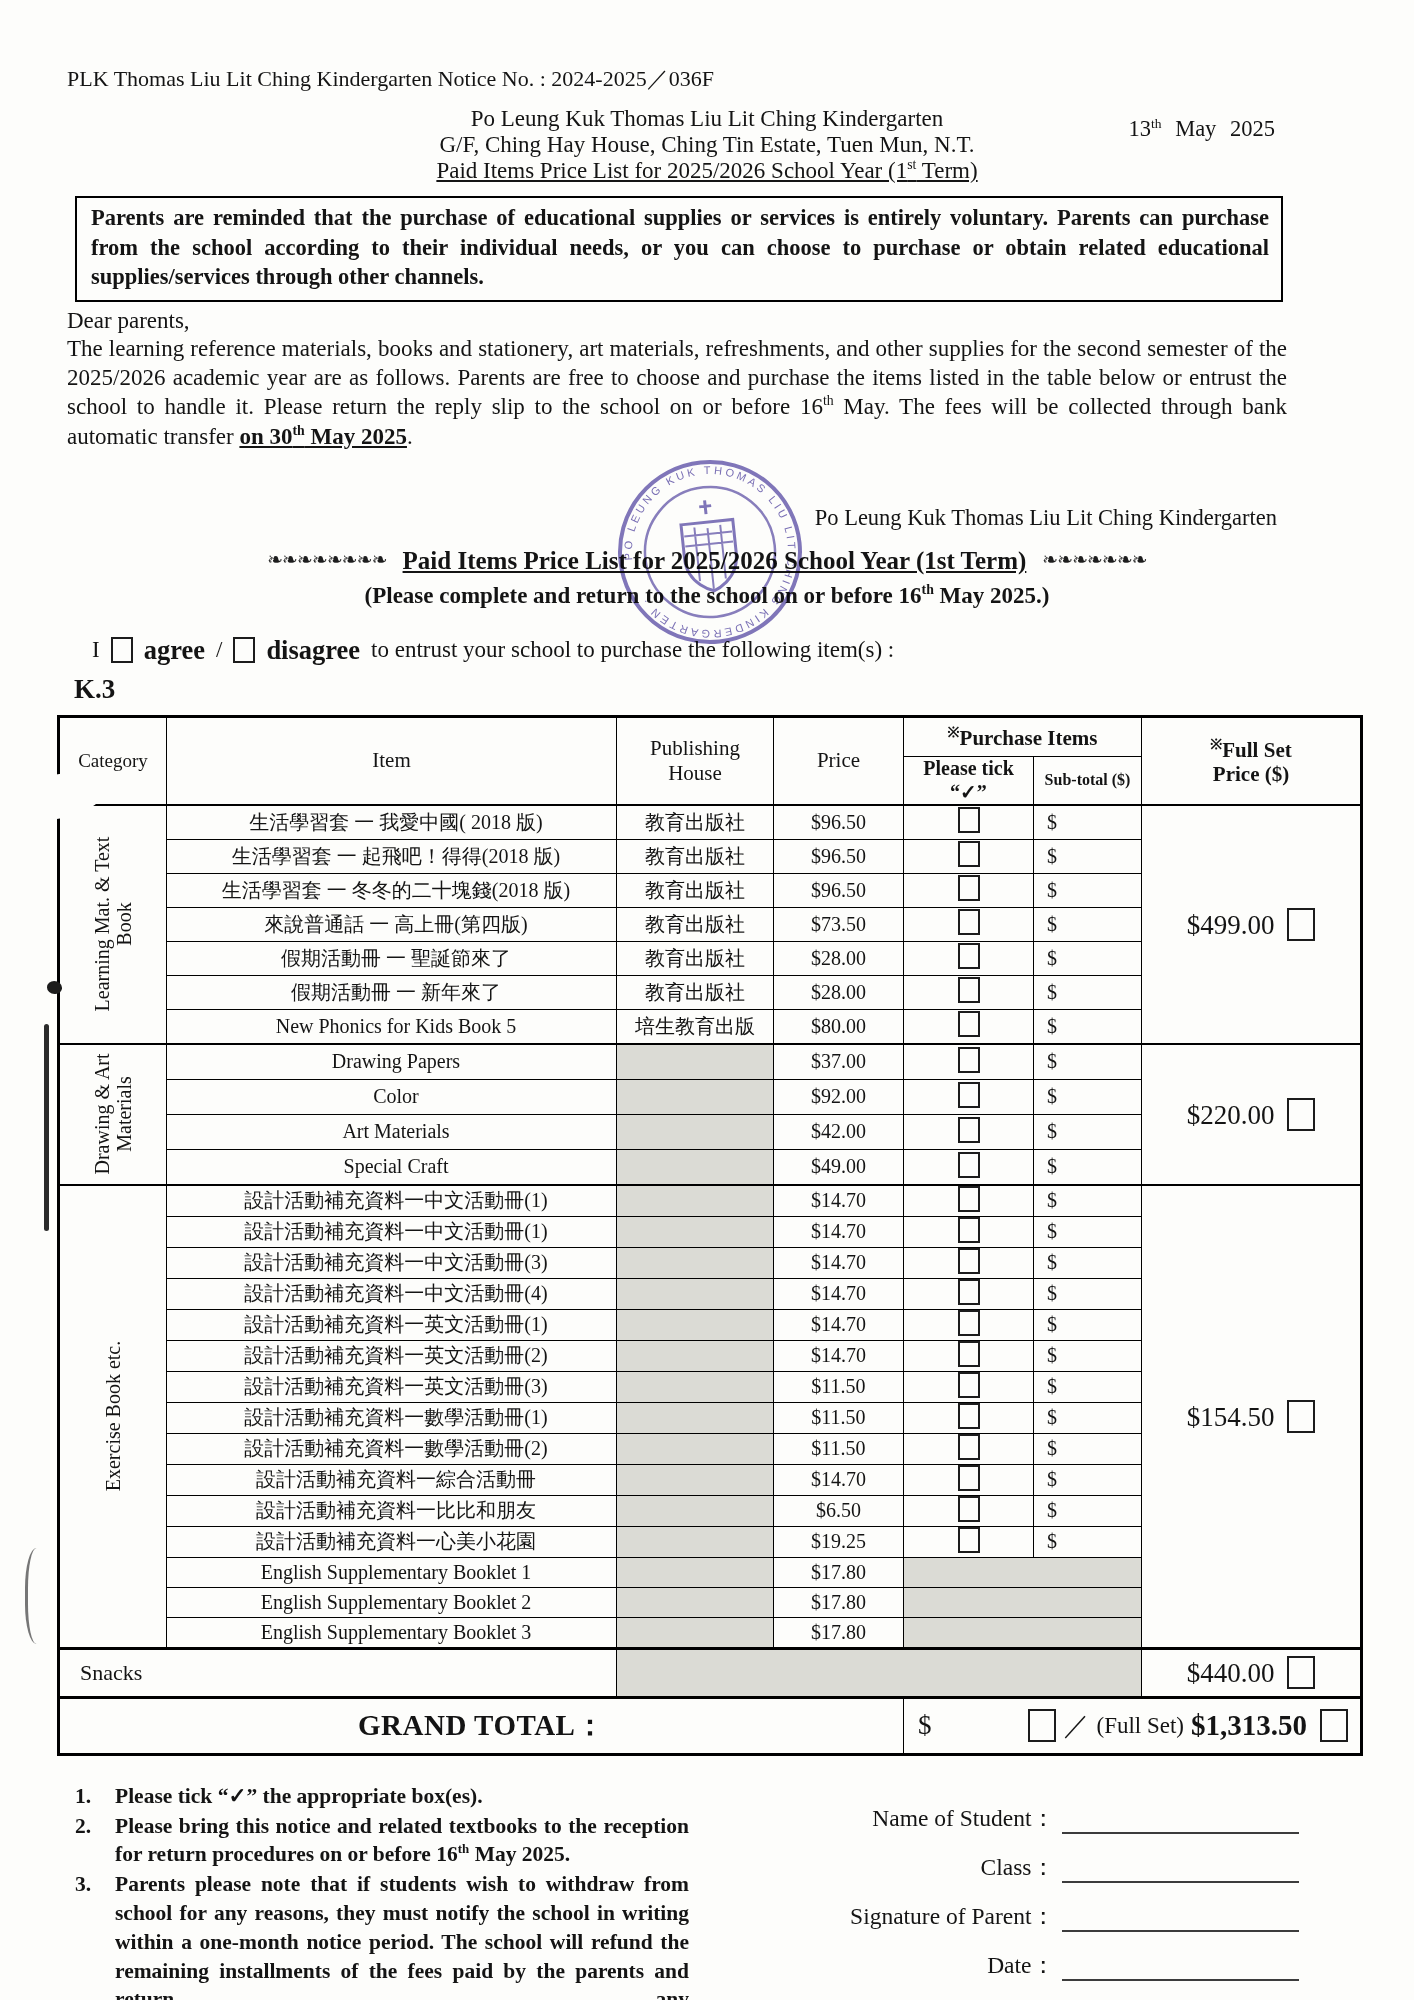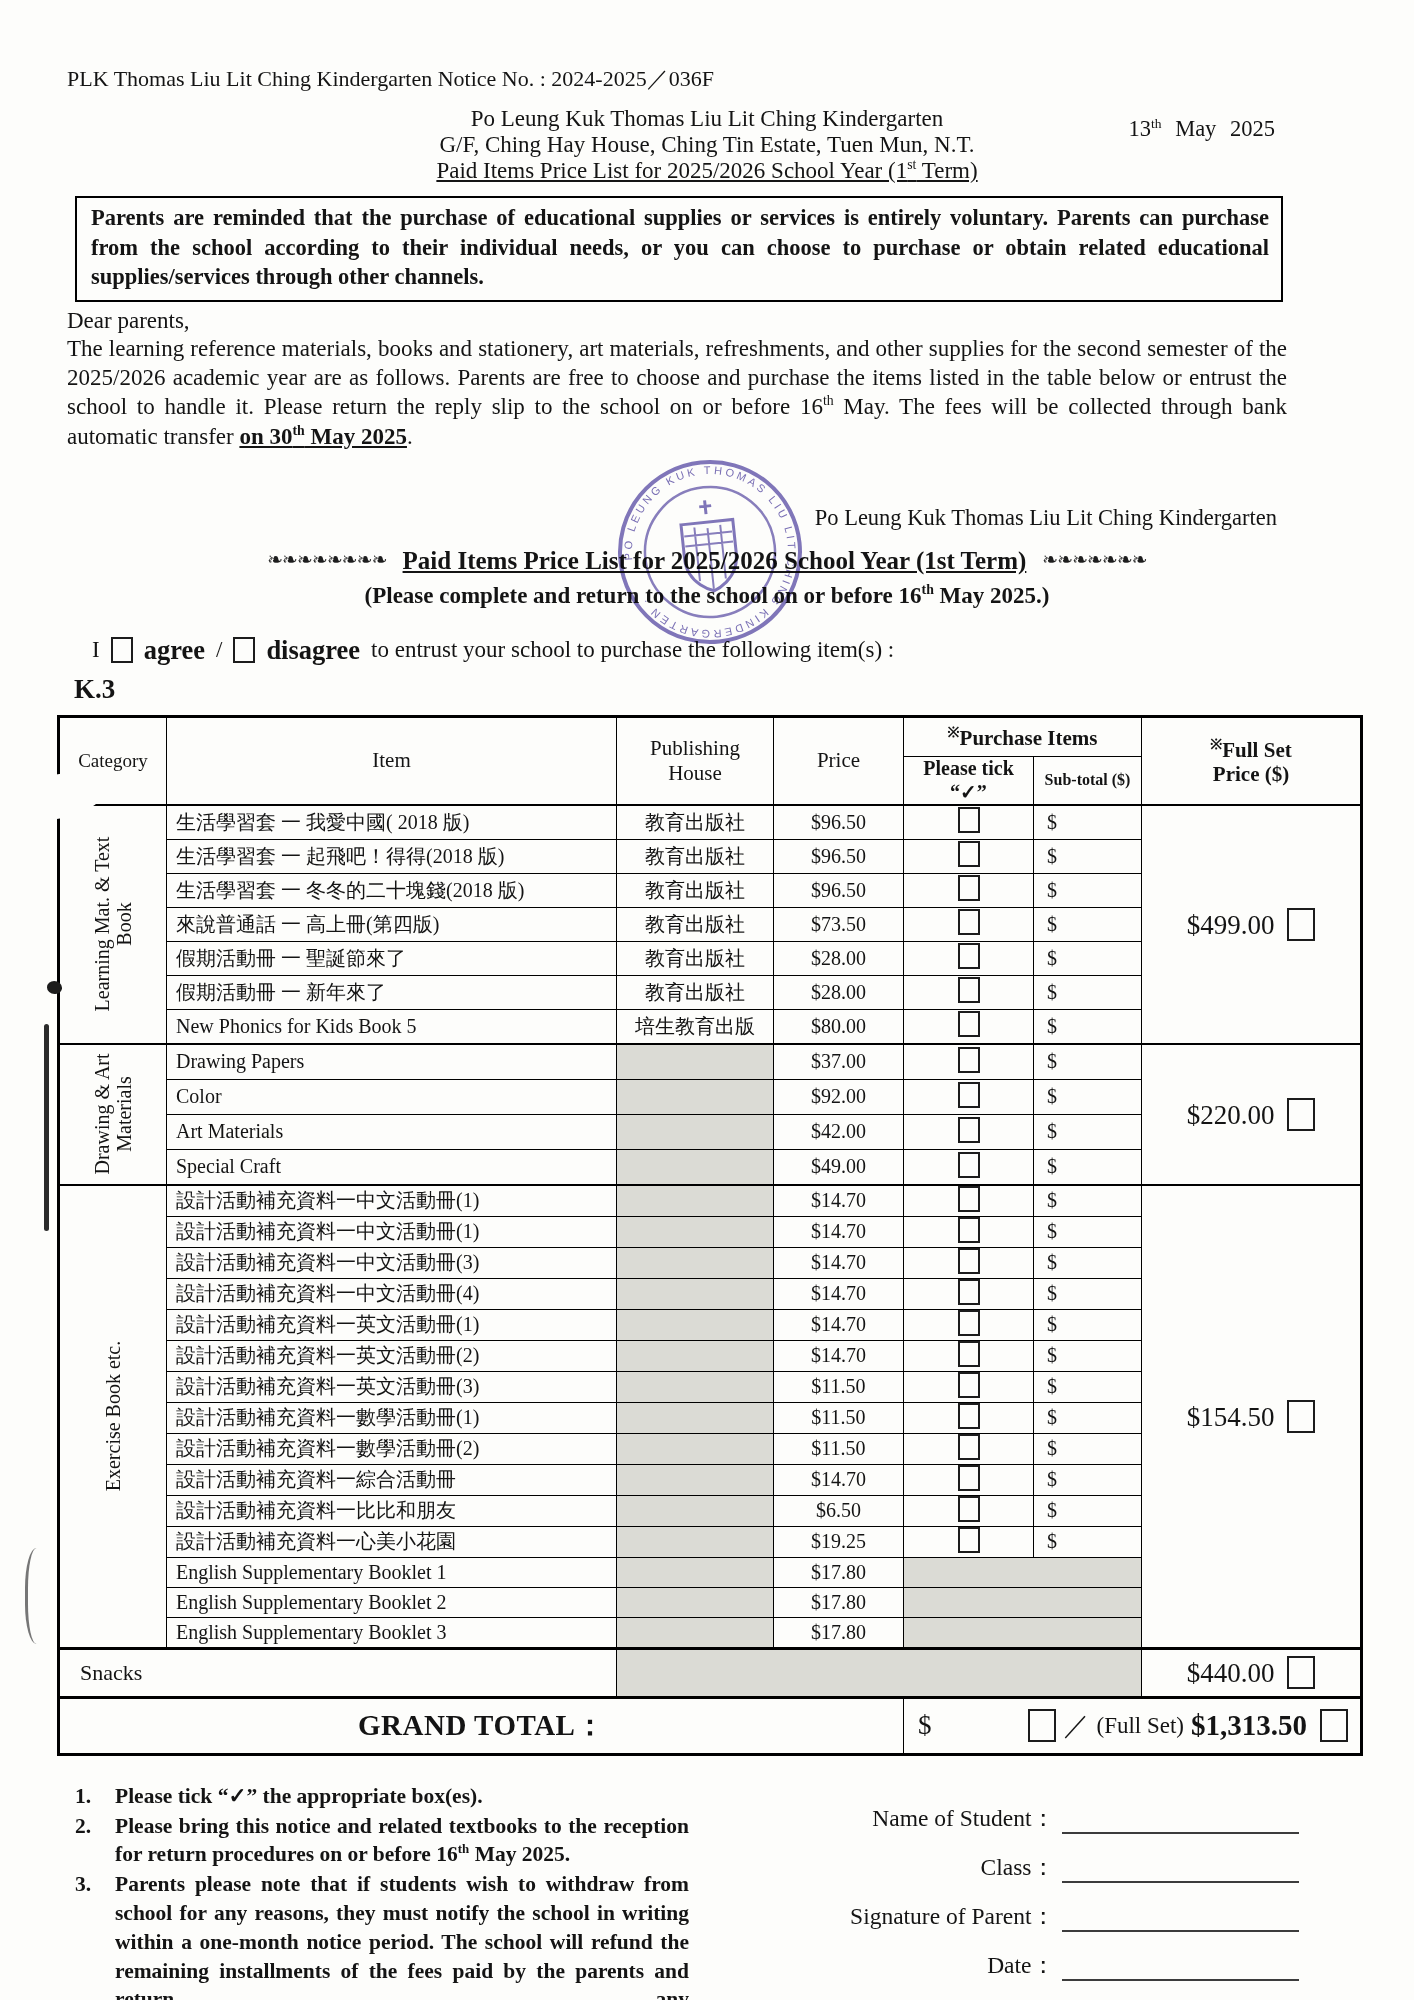--- a/index.html
+++ b/index.html
@@ -39,21 +39,21 @@
   th,td{border:1.5px solid #000;padding:0;overflow:hidden;}
   thead th{font-weight:normal;font-size:21px;}
   thead{border-bottom:2.5px solid #000;}
   thead tr:first-child th{height:38px;}
   thead tr:last-child th{height:33px;}
   .th-cat{font-size:19px;}
   .th-bold{font-weight:bold;}
   .mark{font-size:68%;vertical-align:super;}
   .th-fullset div{line-height:1.15;}
 
-  .item-cell{padding-left:9px;font-size:20px;text-align:left;}
+  .item-cell{padding-left:9px;font-size:20px;text-align:center;}
   .pub-cell{text-align:center;font-size:20px;}
   .price-cell{text-align:center;font-size:20px;}
   .tick-cell{text-align:center;}
   .sub-cell{text-align:left;padding-left:13px;font-size:20px;}
   .shaded{background:#dbdbd5;}
   .fullset-cell{text-align:center;font-size:27px;}
   .fs-price{margin-right:13px;}
   tr.first td{border-top:2.5px solid #000;}
   .s0 td{height:33px;} .s1 td{height:34px;} .s2 td{height:29px;}
   .cat-cell{position:relative;}

